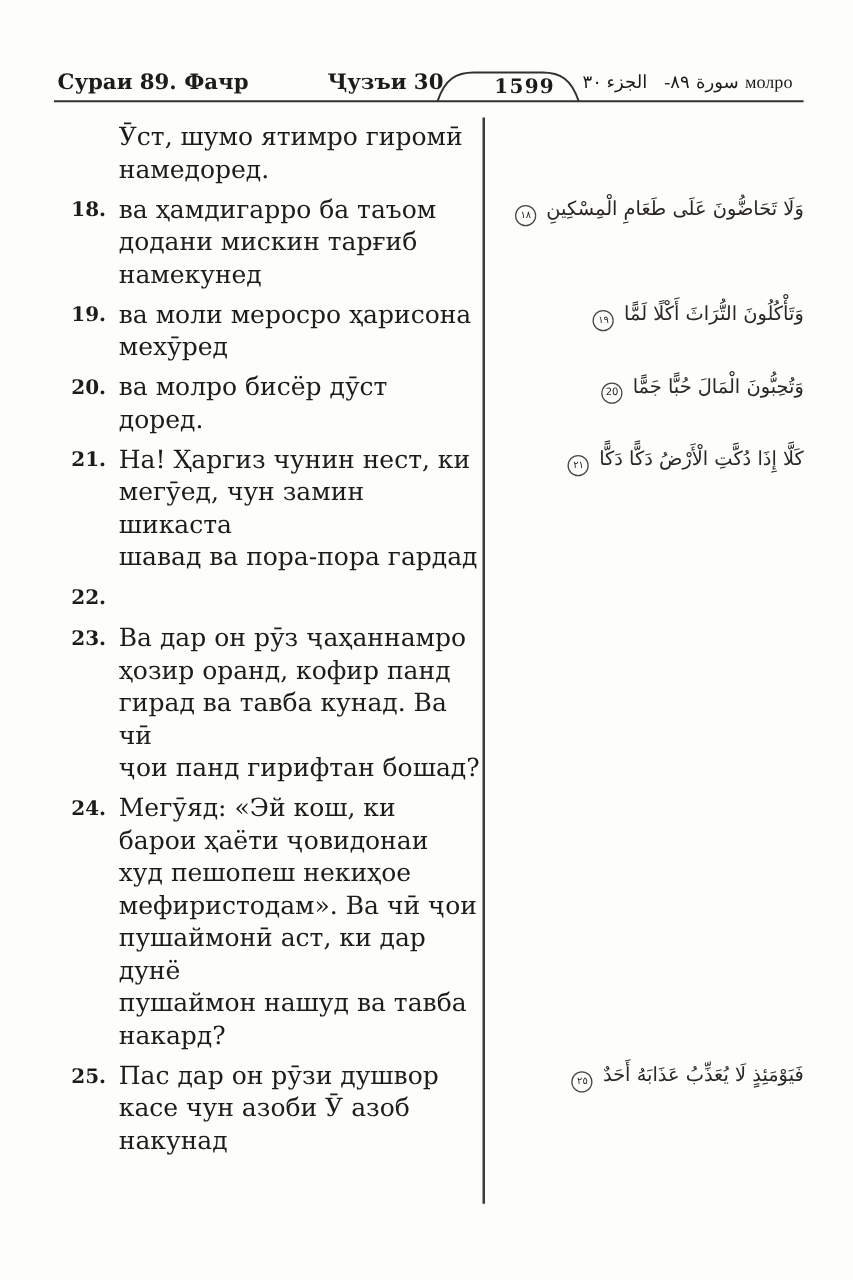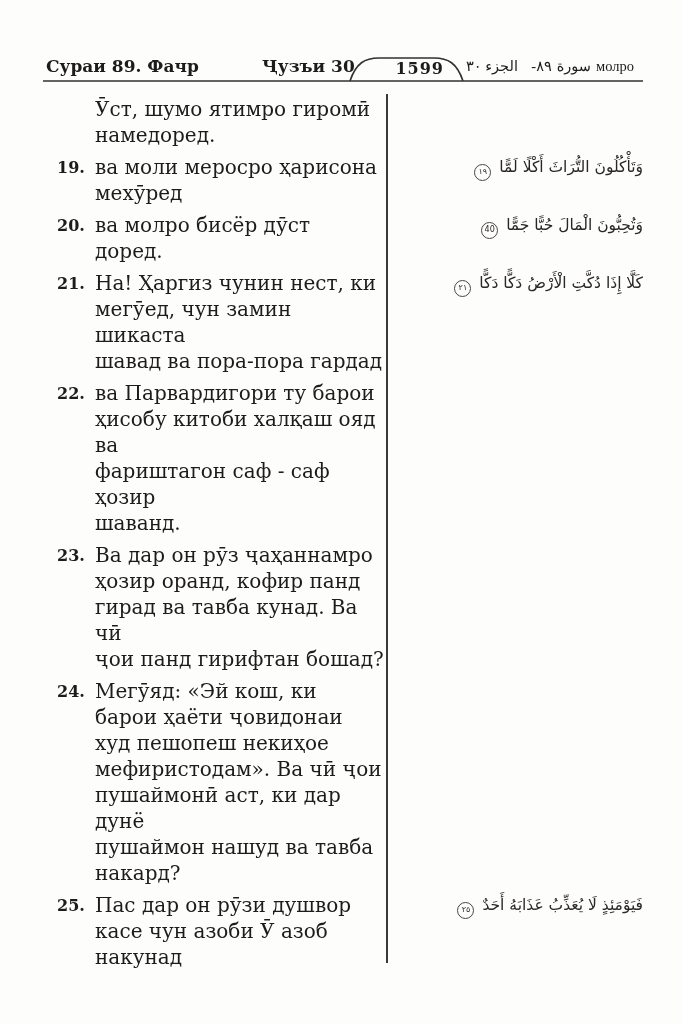--- a/index.html
+++ b/index.html
@@ -103,49 +103,52 @@
 
   <div class="content">
 
     <div class="vrow">
       <span class="vnum"></span>
       <span class="vtajik">Ӯст, шумо ятимро гиромӣ
 намедоред.</span>
       <span class="varabic"></span>
     </div>
 
+    <div class="vrow">
+      <span class="vnum">18.</span>
+      <span class="vtajik">ва ҳамдигарро ба таъом
+додани мискин тарғиб
+намекунед</span>
+      <span class="varabic"><span>وَلَا تَحَاضُّونَ عَلَى طَعَامِ الْمِسْكِينِ</span> <span class="ayah">١٨</span></span>
+    </div>
 
     <div class="vrow">
       <span class="vnum">19.</span>
       <span class="vtajik">ва моли меросро ҳарисона
 мехӯред</span>
       <span class="varabic"><span>وَتَأْكُلُونَ التُّرَاثَ أَكْلًا لَمًّا</span> <span class="ayah">١٩</span></span>
     </div>
 
     <div class="vrow">
       <span class="vnum">20.</span>
       <span class="vtajik">ва молро бисёр дӯст
 доред.</span>
-      <span class="varabic"><span>وَتُحِبُّونَ الْمَالَ حُبًّا جَمًّا</span> <span class="ayah">40</span></span>
+      <span class="varabic"><span>وَتُحِبُّونَ الْمَالَ حُبًّا جَمًّا</span> <span class="ayah">20</span></span>
     </div>
 
     <div class="vrow">
       <span class="vnum">21.</span>
       <span class="vtajik">На! Ҳаргиз чунин нест, ки
 мегӯед, чун замин шикаста
 шавад ва пора-пора гардад</span>
       <span class="varabic"><span>كَلَّا إِذَا دُكَّتِ الْأَرْضُ دَكًّا دَكًّا</span> <span class="ayah">٢١</span></span>
     </div>
 
     <div class="vrow">
       <span class="vnum">22.</span>
-      <span class="vtajik">ва Парвардигори ту барои
-ҳисобу китоби халқаш ояд ва
-фариштагон саф - саф ҳозир
-шаванд.</span>
     </div>
 
     <div class="vrow">
       <span class="vnum">23.</span>
       <span class="vtajik">Ва дар он рӯз ҷаҳаннамро
 ҳозир оранд, кофир панд
 гирад ва тавба кунад. Ва чӣ
 ҷои панд гирифтан бошад?</span>
     </div>
 

